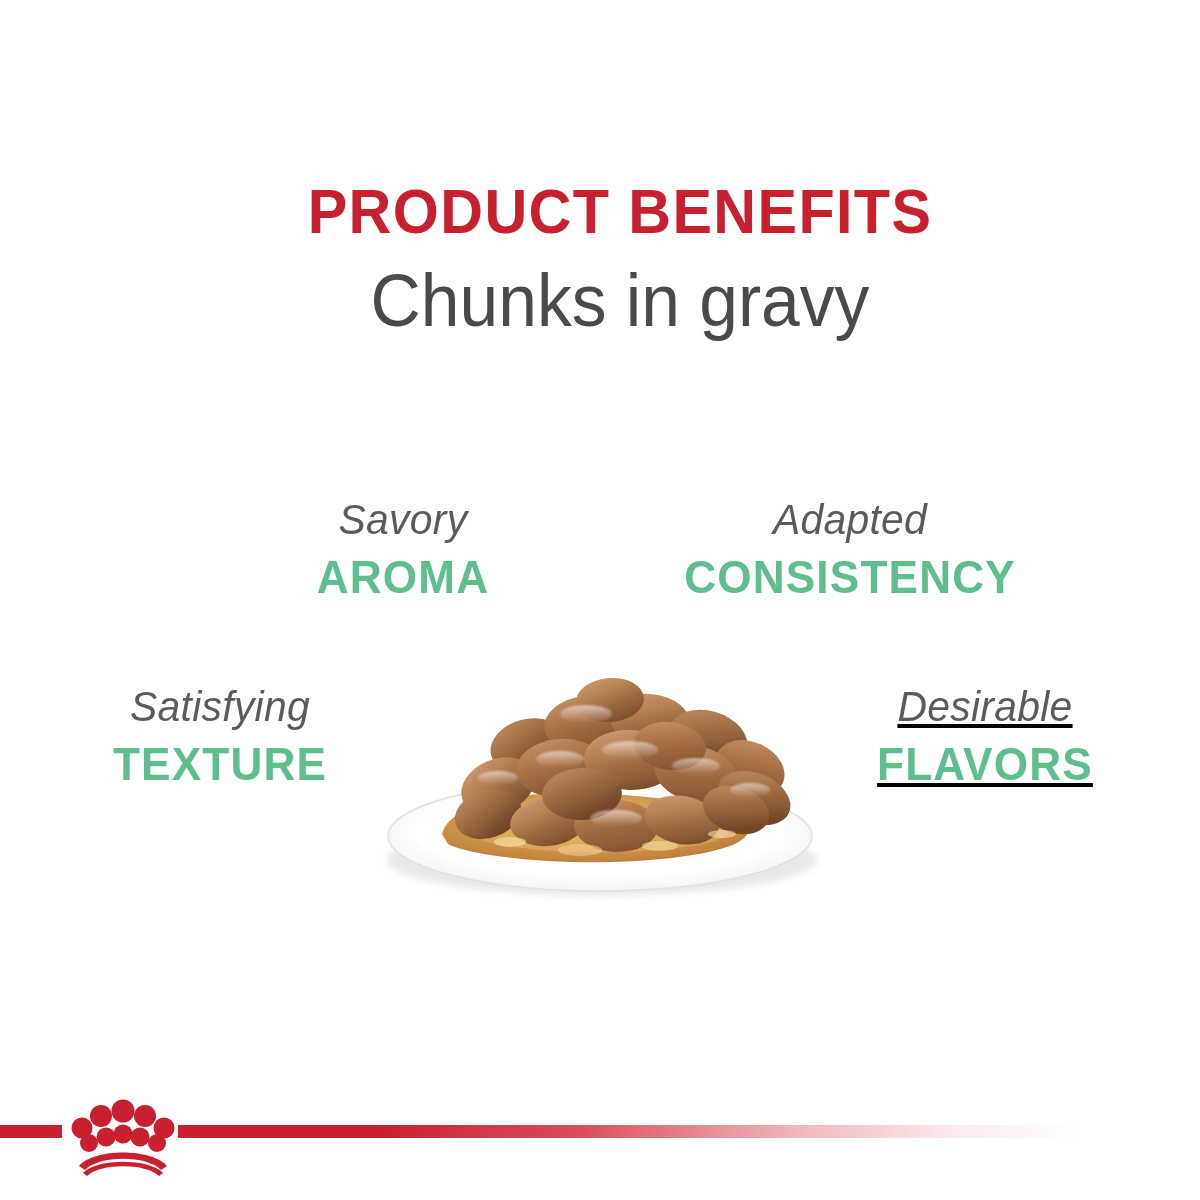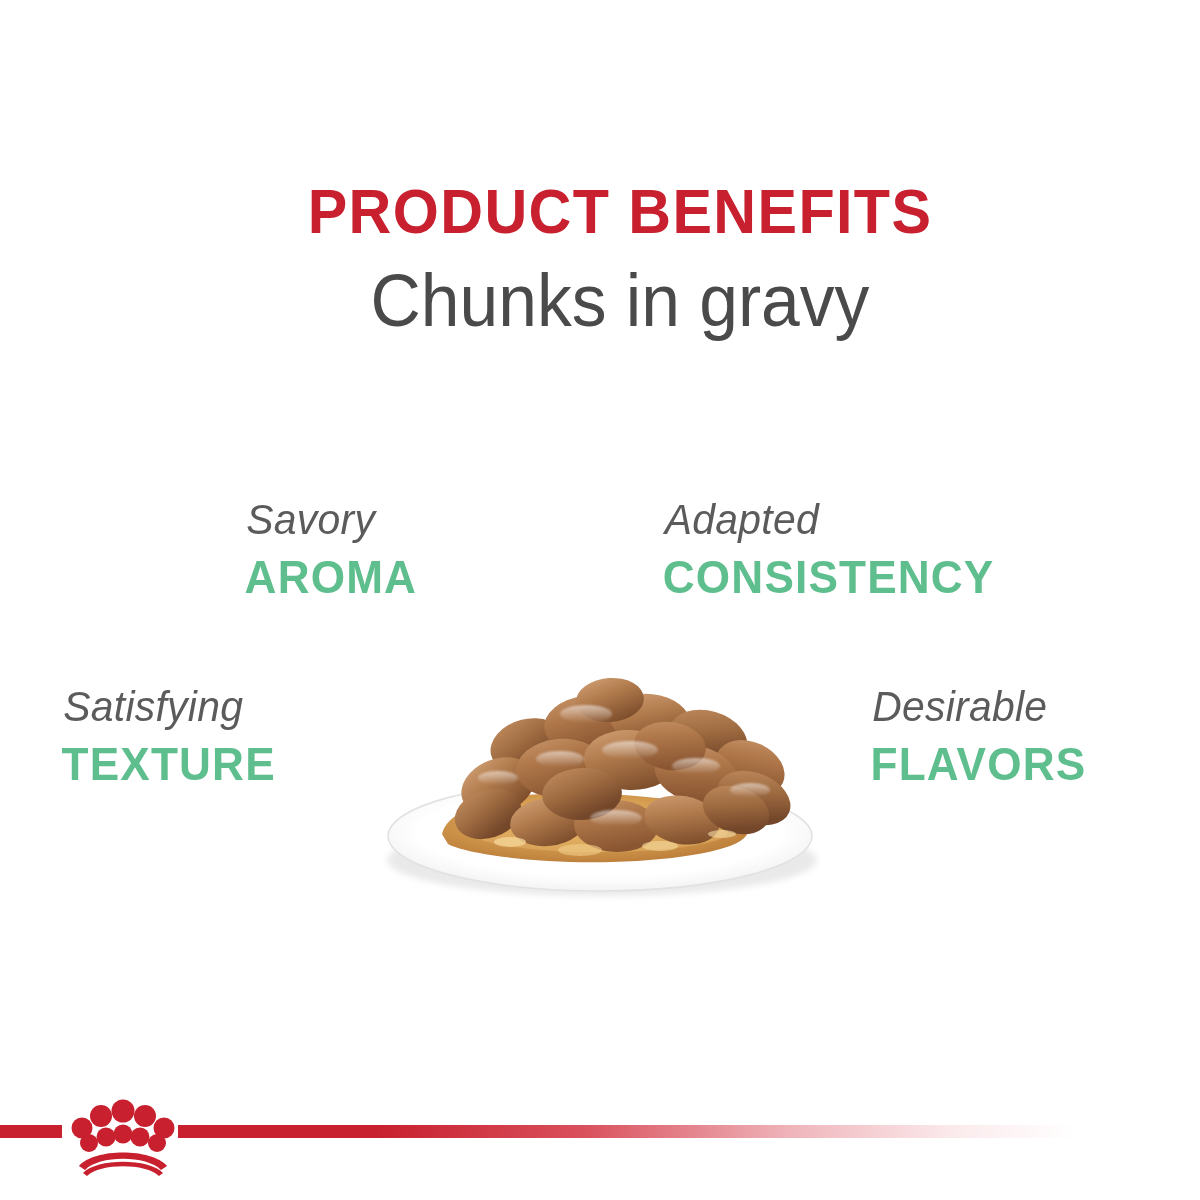--- a/index.html
+++ b/index.html
@@ -40,21 +40,21 @@
     font-size:74px;
     color:#4A4A4A;
     line-height:1.28;
     margin-top:10px;
     transform:scaleX(0.94);
   }
 
   
   .benefit {
     position:absolute;
-    text-align:left;
+    text-align:center;
     line-height:1.0;
   }
   .benefit .adj {
     display:block;
     font-family:"Liberation Sans Narrow","Liberation Sans", sans-serif;
     font-style:italic;
     font-weight:400;
     font-size:43px;
     color:#5B5B5B;
     letter-spacing:0.3px;
@@ -67,21 +67,21 @@
     font-size:46px;
     color:#5EBE8D;
     letter-spacing:1.2px;
     margin-top:13px;
     transform:scaleX(0.96);
   }
 
   #benefit-aroma       { top:498px; left:238px;  width:330px; }
   #benefit-consistency { top:498px; left:655px;  width:390px; }
   #benefit-texture     { top:685px; left:55px;   width:330px; }
-  #benefit-flavors     { top:685px; left:864px;  width:330px; }
+  #benefit-flavors     { top:685px; left:820px;  width:330px;text-decoration:underline; }
 
   
   #food-scene {
     position:absolute;
     left:330px; top:628px;
     width:540px; height:280px;
   }
 
   
   #footer {

